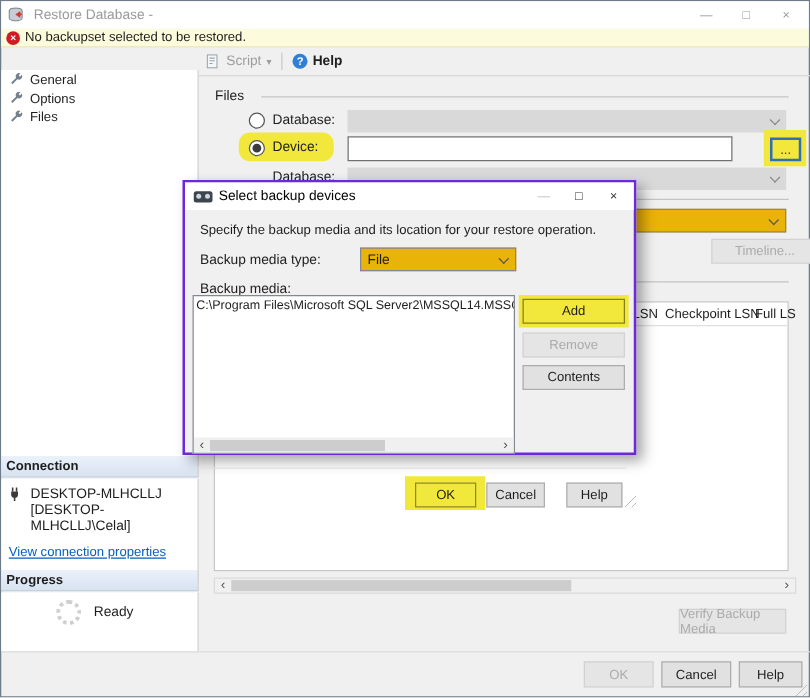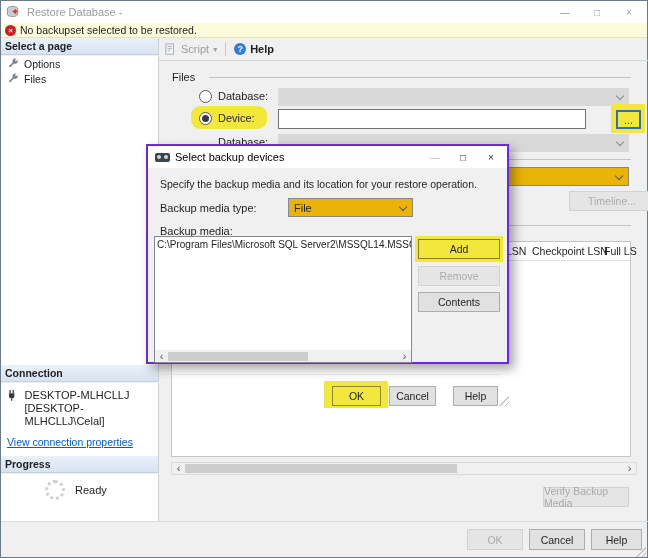--- a/index.html
+++ b/index.html
@@ -91,22 +91,27 @@
       <div class="winbtn">□</div>
       <div class="winbtn">×</div>
     </div>
   </div>
 
   <div class="warnbar">
     <div class="erricon">×</div>
     <span class="warntext">No backupset selected to be restored.</span>
   </div>
 
-  <div class="sb-header" style="top:37px;">Select a page</div>
   <div class="sb-panel" style="top:55px; height:309px;">
+    <div class="sb-item">
+      <svg width="12" height="12" viewBox="0 0 16 16">
+          <path d="M14 2.5a3.6 3.6 0 0 1-4.8 4.8L4 12.5 2.5 11l5.2-5.2A3.6 3.6 0 0 1 12.5 1l-2 2 1.5 1.5z" fill="#74808e"></path>
+        </svg>
+      <span>General</span>
+    </div>
     <div class="sb-item">
       <svg width="12" height="12" viewBox="0 0 16 16">
           <path d="M14 2.5a3.6 3.6 0 0 1-4.8 4.8L4 12.5 2.5 11l5.2-5.2A3.6 3.6 0 0 1 12.5 1l-2 2 1.5 1.5z" fill="#74808e"></path>
         </svg>
       <span>Options</span>
     </div>
     <div class="sb-item">
       <svg width="12" height="12" viewBox="0 0 16 16">
           <path d="M14 2.5a3.6 3.6 0 0 1-4.8 4.8L4 12.5 2.5 11l5.2-5.2A3.6 3.6 0 0 1 12.5 1l-2 2 1.5 1.5z" fill="#74808e"></path>
         </svg>

